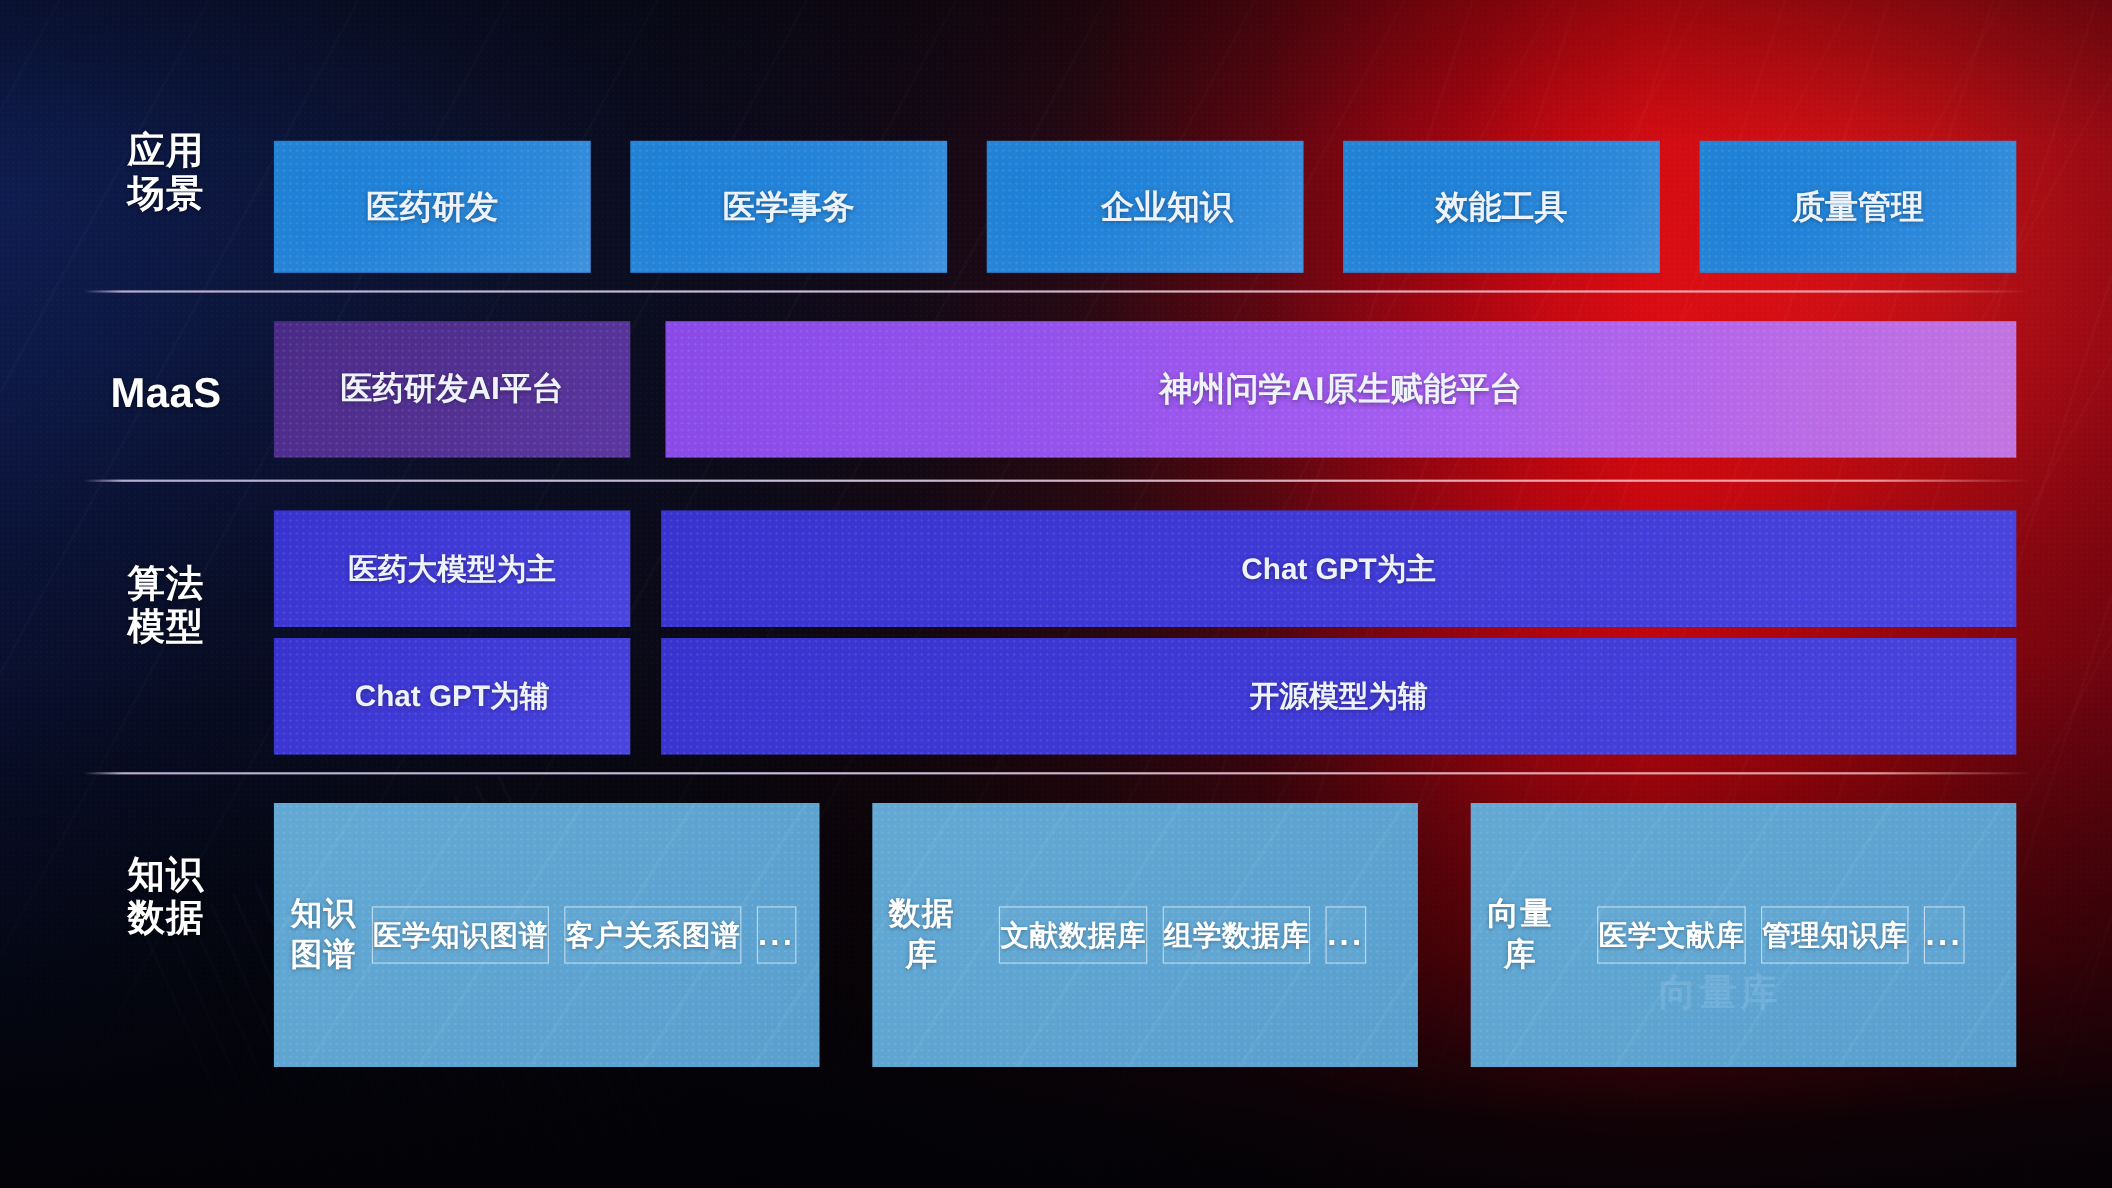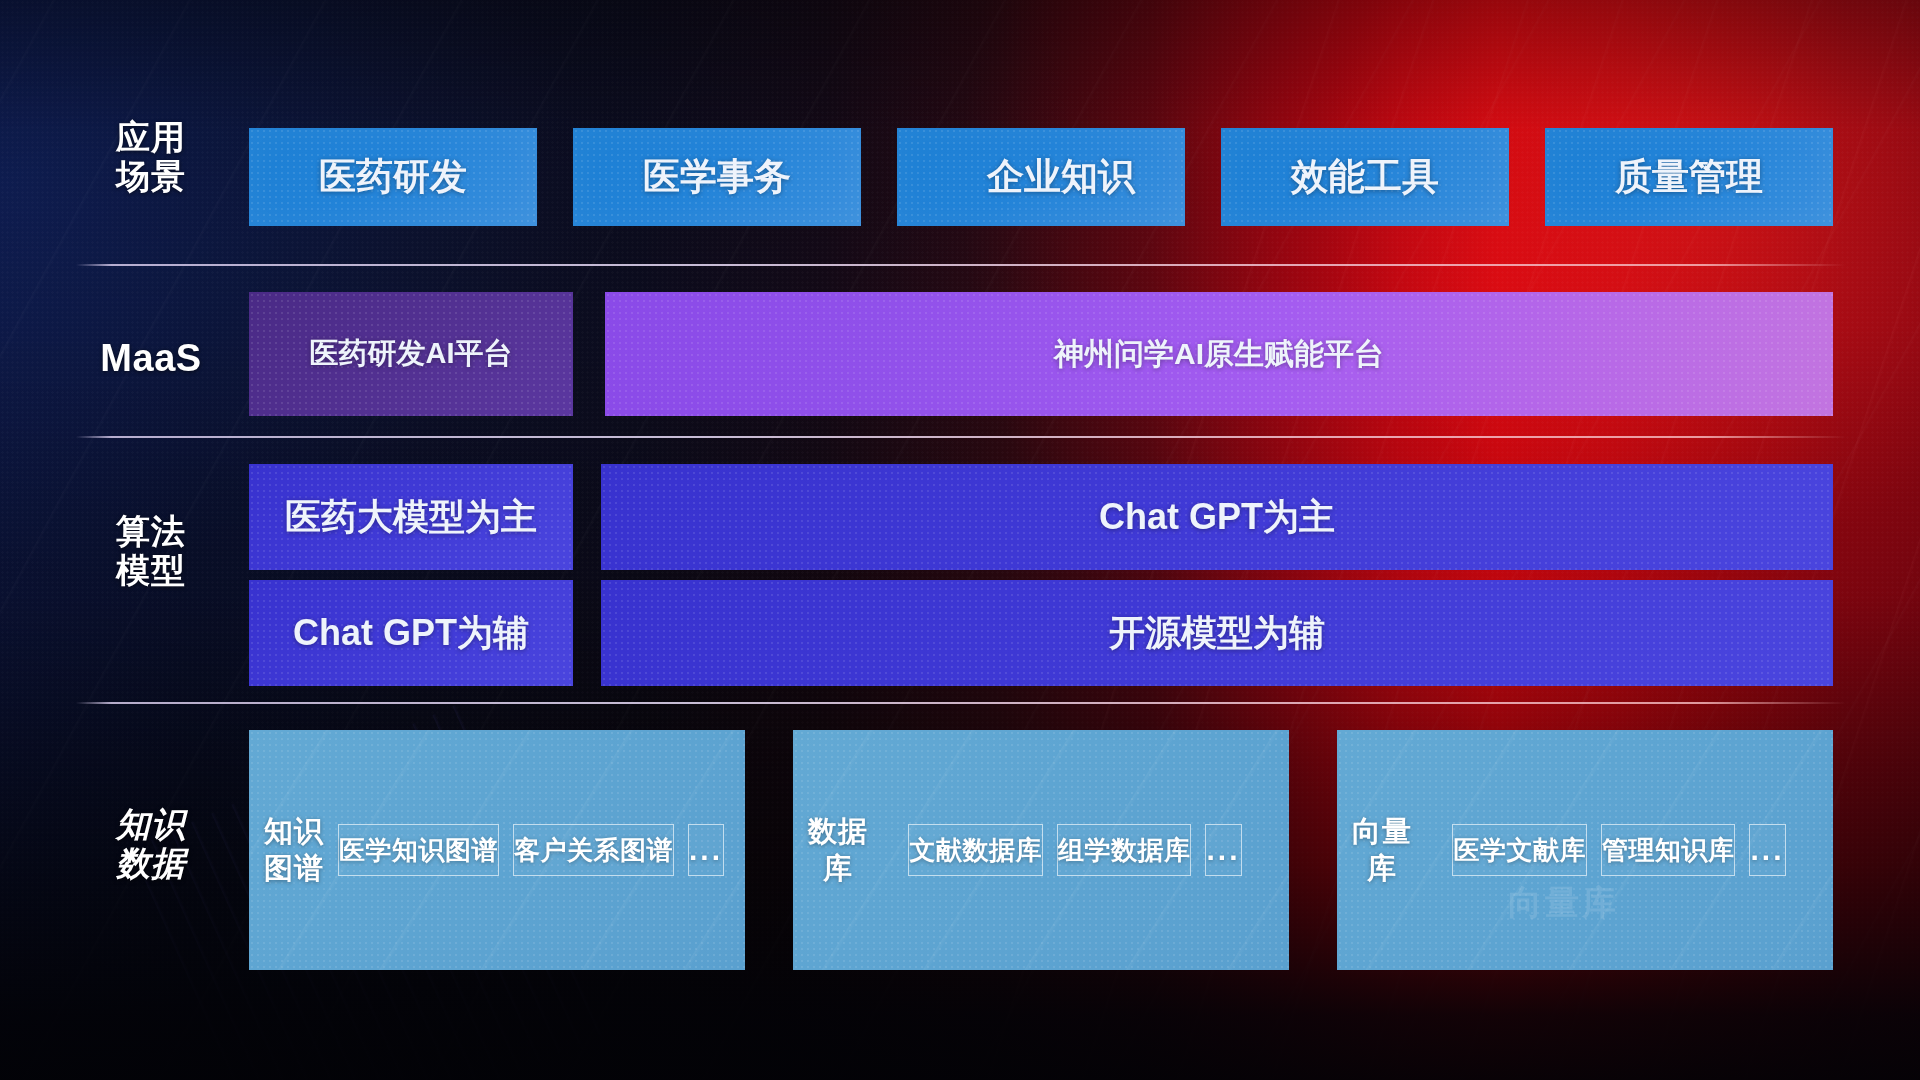--- a/index.html
+++ b/index.html
@@ -164,43 +164,43 @@
     inset: 0;
     background-image: radial-gradient(rgba(255,255,255,0.10) 1px, rgba(0,0,0,0) 1.2px);
     background-size: 6px 6px;
     pointer-events: none;
   }
   .block > span { position: relative; z-index: 2; }
 
   
   .app-block {
     top: 128px;
-    height: 98px;
-    font-size: 37px;
+    height: 120px;
+    font-size: 30px;
     background: linear-gradient(135deg, #1c7fd4 0%, #2283d8 45%, #3a8fdd 100%);
     box-shadow: inset 0 0 40px rgba(255,255,255,0.05);
   }
 
   
   .maas-left {
     top: 292px;
     height: 124px;
     font-size: 29px;
     background: linear-gradient(135deg, #4a2a86 0%, #533193 55%, #5b37a0 100%);
   }
   .maas-right {
     top: 292px;
     height: 124px;
     font-size: 30px;
     background: linear-gradient(100deg, #8a4ae8 0%, #9050ea 22%, #a45cf0 55%, #b667e8 78%, #c274e0 100%);
   }
 
   
   .algo-block {
-    font-size: 36px;
+    font-size: 27px;
     background: linear-gradient(135deg, #3832cf 0%, #403ad6 50%, #4a45de 100%);
   }
   .algo-r1 { top: 464px; height: 106px; }
   .algo-r2 { top: 580px; height: 106px; }
 
   
   .kn-card {
     position: absolute;
     top: 730px;
     height: 240px;
@@ -356,21 +356,21 @@
       <div class="dotfill"></div>
       <span>Chat GPT为辅</span>
     </div>
     <div class="block algo-block algo-r2" style="left:601px; width:1232px;">
       <div class="dotfill"></div>
       <span>开源模型为辅</span>
     </div>
 
     <div class="divider" style="top:702px;"></div>
 
-    <div class="row-label label-lg" style="top:805px;font-style:italic;">
+    <div class="row-label label-lg" style="top:776px;">
       <div>知识</div>
       <div>数据</div>
     </div>
 
     <div class="kn-card" style="left:249px; width:496px;">
       <div class="streak"></div>
       <div class="dotfill"></div>
       <div class="kn-title">知识图谱</div>
       <div class="kn-items">
         <div class="kn-item">医学知识图谱</div>

